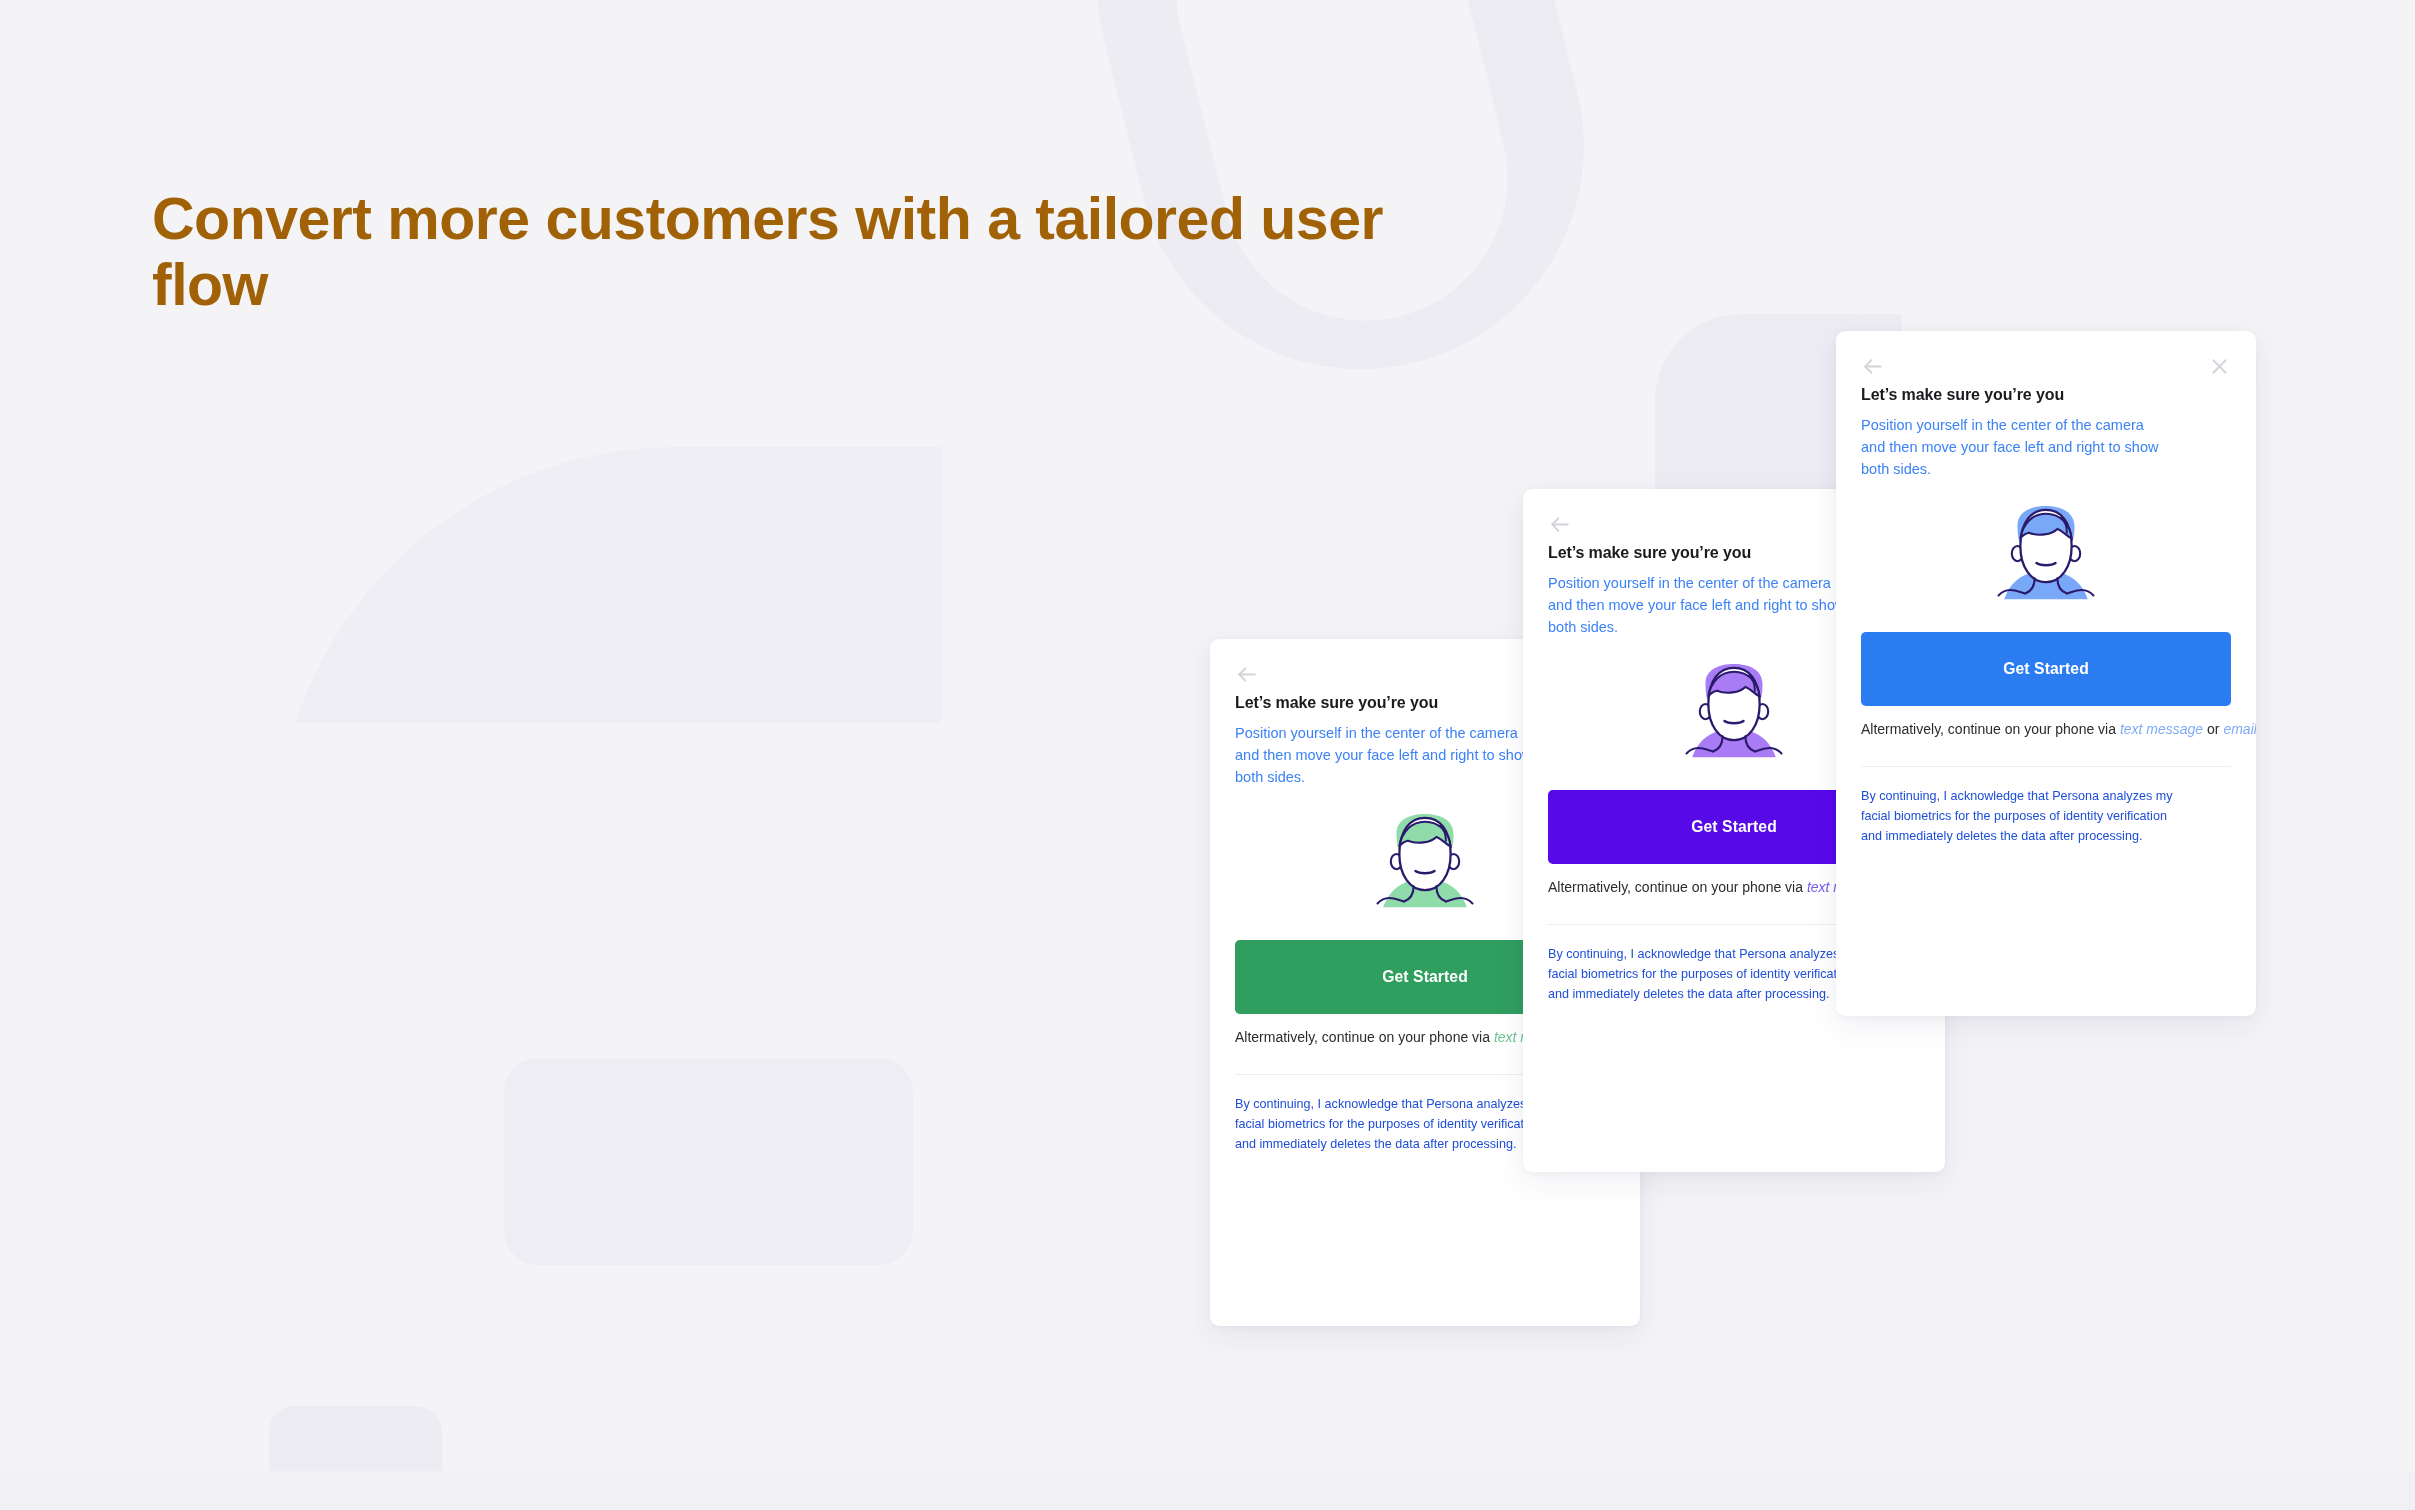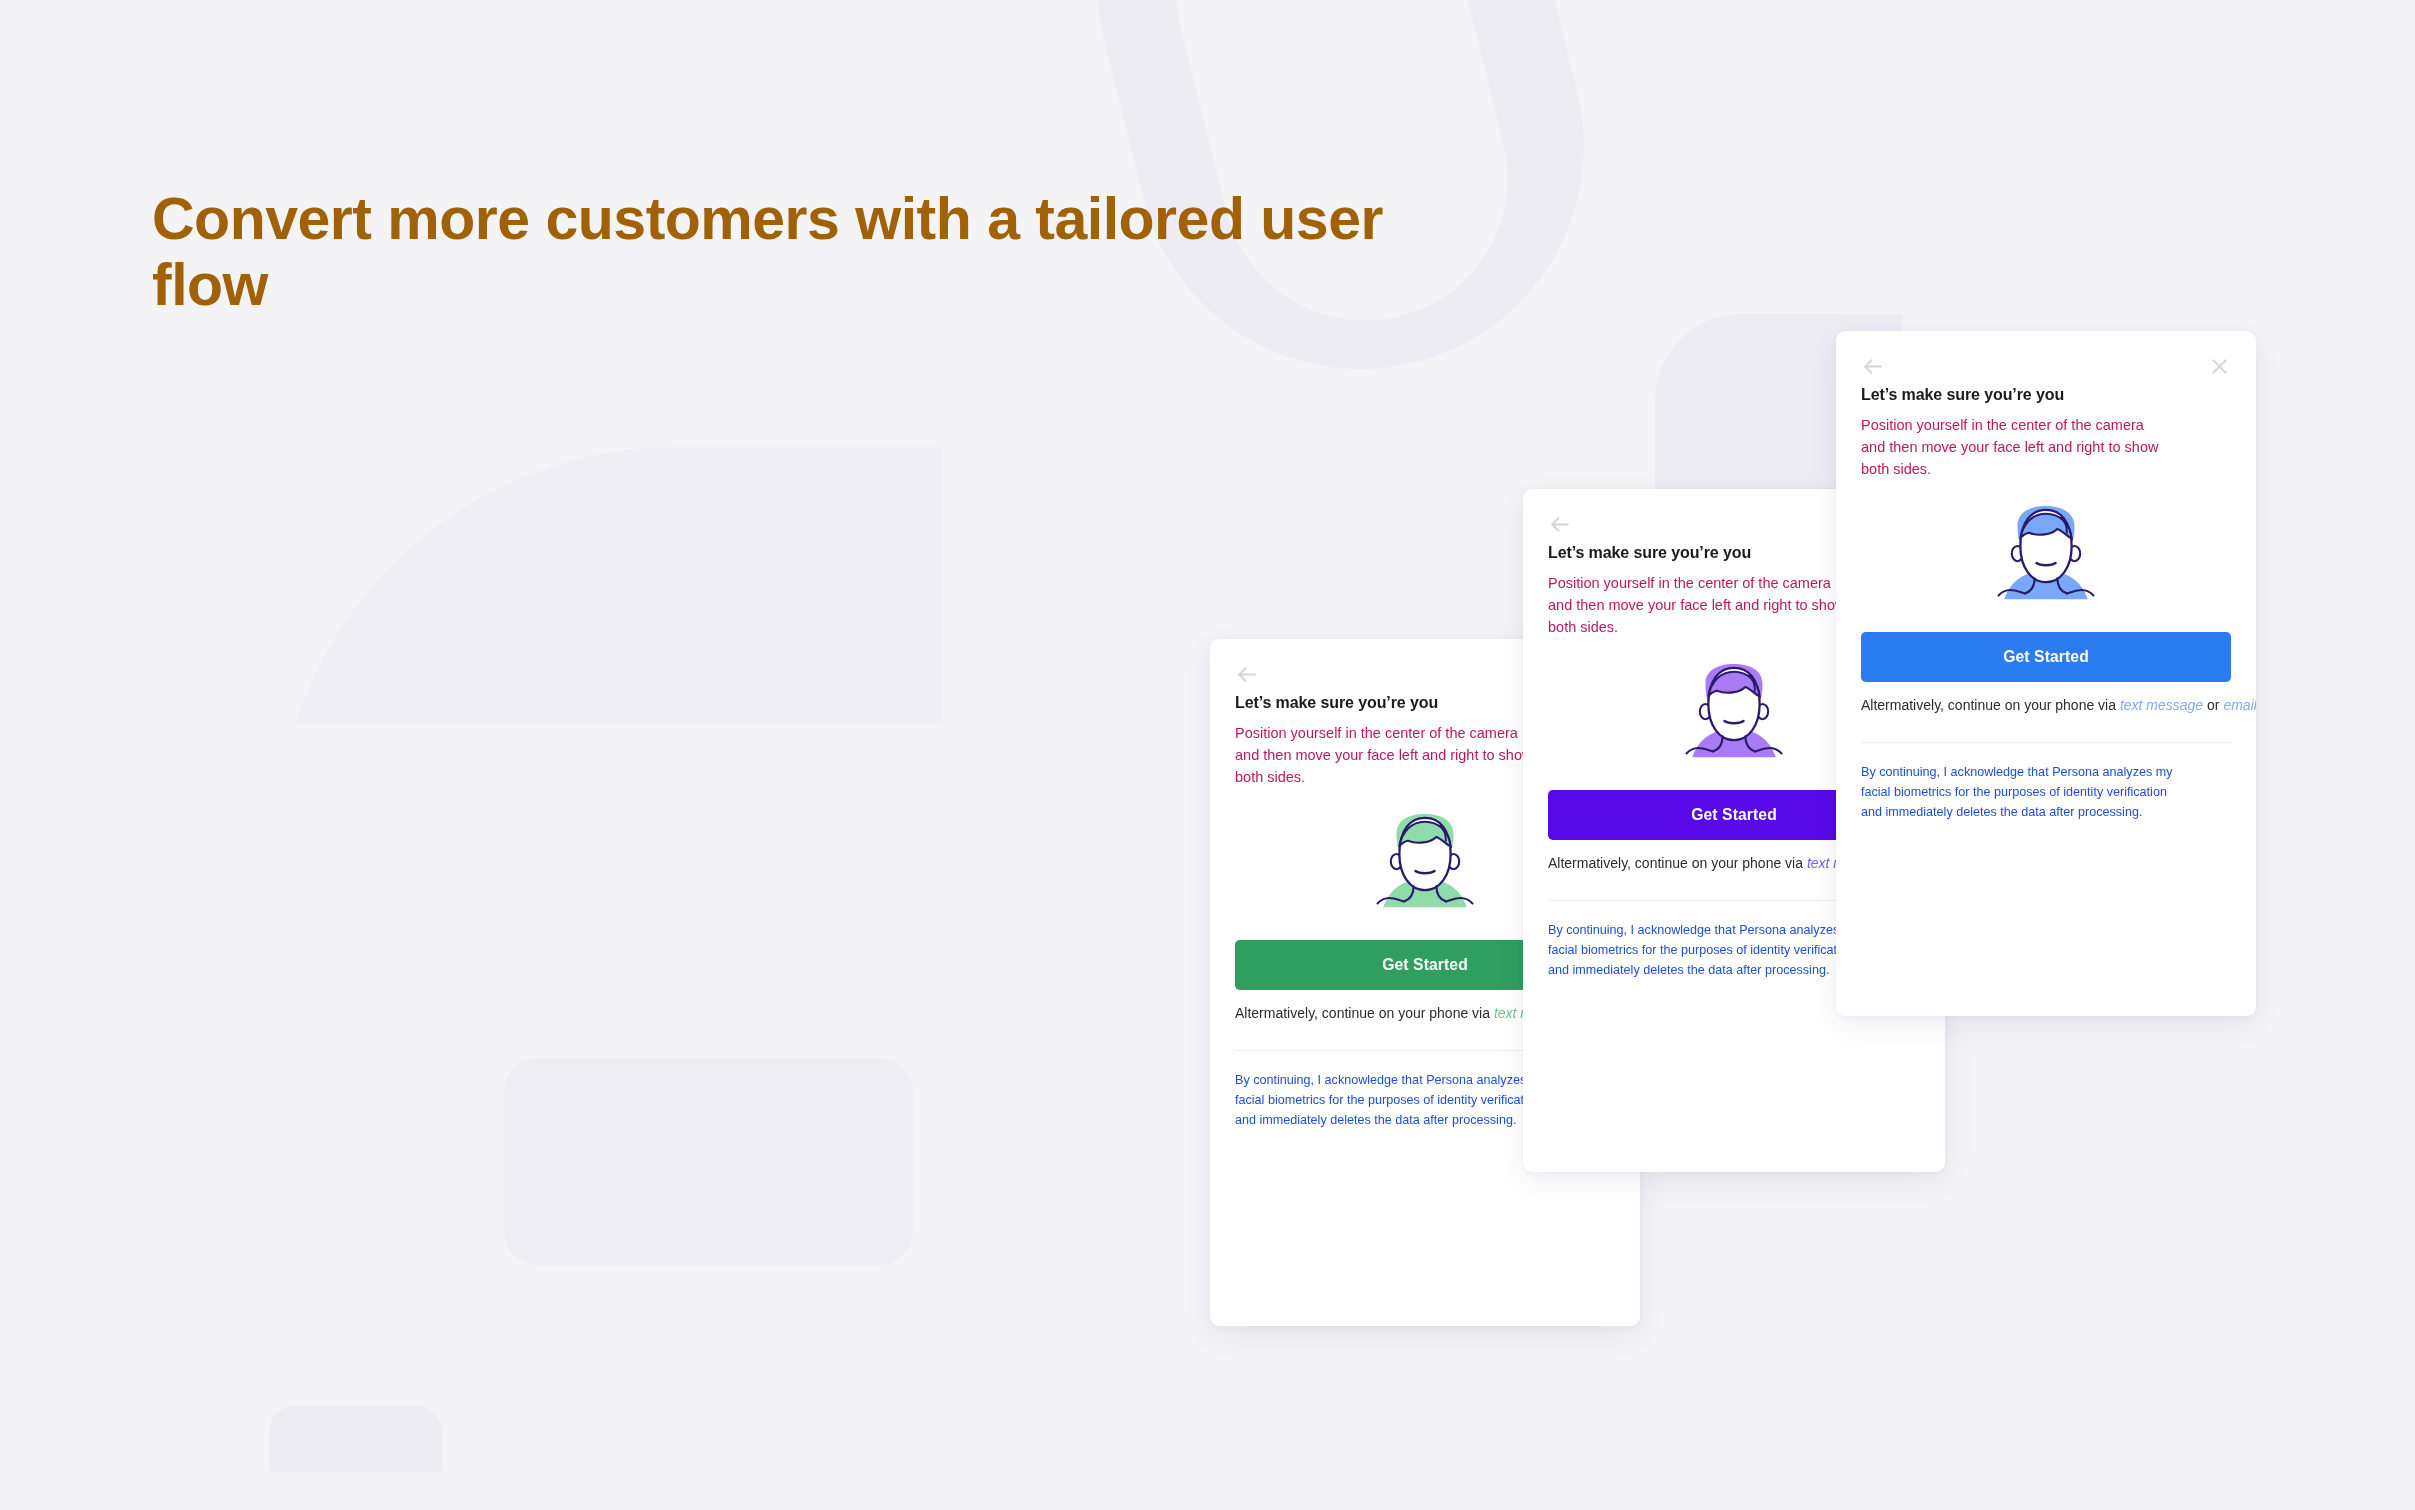--- a/index.html
+++ b/index.html
@@ -118,21 +118,21 @@
 
   .card-title {
     font-size: 16px;
     font-weight: bold;
     color: #1b1b1f;
     letter-spacing: -0.1px;
     margin-bottom: 9.5px;
   }
   .card-desc {
     font-size: 14.5px;
-    color: #be185d;
+    color: #3b82f6;
     line-height: 1.52;
     white-space: nowrap;
   }
 
   .illus-wrap {
     height: 152px;
     display: flex;
     align-items: center;
     justify-content: center;
   }
@@ -140,21 +140,21 @@
 
   .cta {
     display: block;
     width: 100%;
     border: none;
     border-radius: 4.8px;
     color: #ffffff;
     font-family: "Liberation Sans", sans-serif;
     font-size: 15.7px;
     font-weight: bold;
-    padding: 16px 0;
+    padding: 28px 0;
     cursor: pointer;
     letter-spacing: 0.1px;
   }
 
   .alt-text {
     font-size: 14px;
     line-height: 1.55;
     color: #2b2b30;
     margin-top: 13.3px;
     white-space: nowrap;

